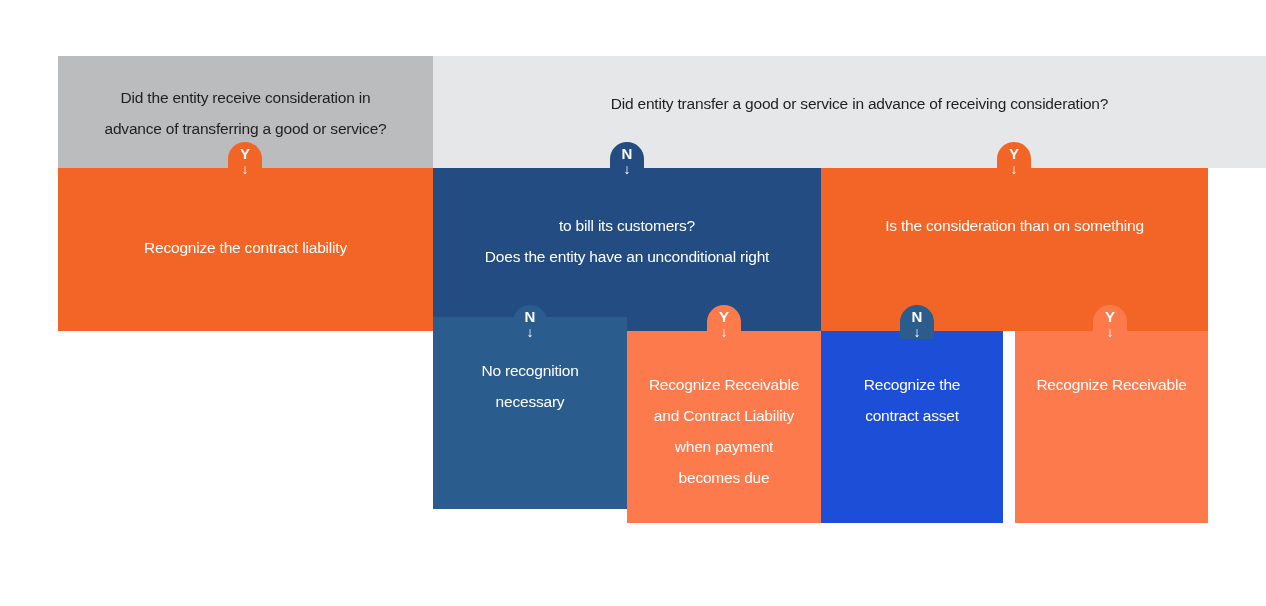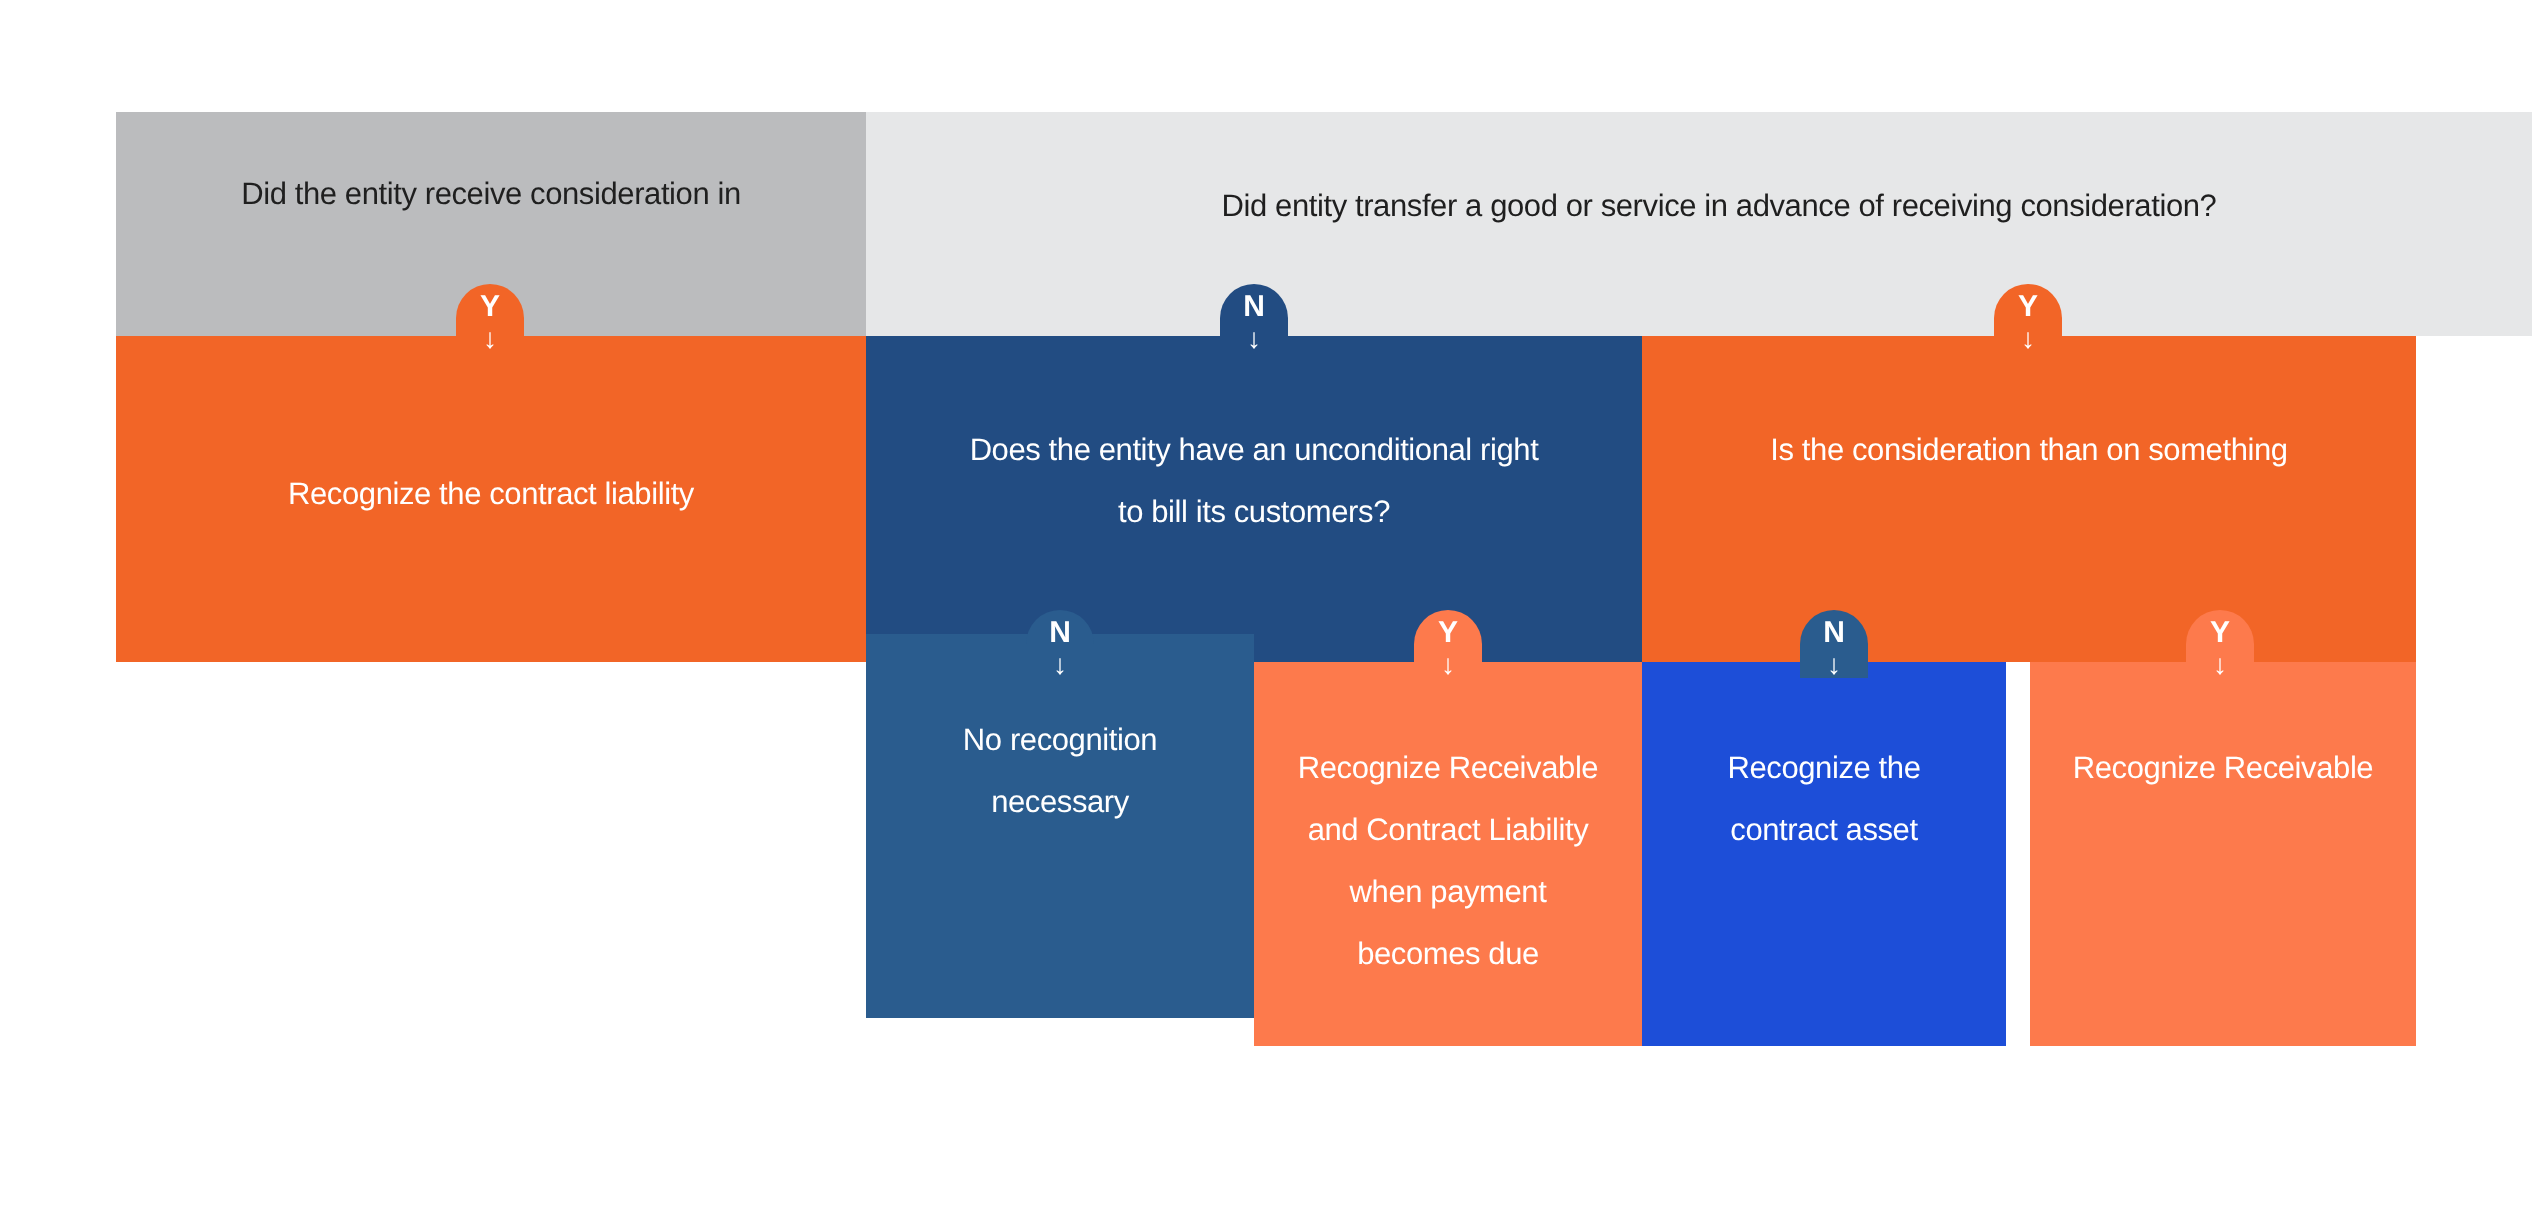--- a/index.html
+++ b/index.html
@@ -14,37 +14,38 @@
            transform: translateX(-50%); display: flex; flex-direction: column; align-items: center;
            color: #fff; font-weight: bold; font-size: 15px; line-height: 16px; padding-top: 4px;
            box-sizing: border-box; z-index: 2; }
   .badge .arrow { font-weight: normal; font-size: 14px; line-height: 12px; margin-top: 1px; }
 </style>
 </head>
 <body>
 
 <div class="box" style="left:58px; top:56px; width:375px; height:112px; background:#bbbcbe; padding-top:26px;">
   <div class="txt dark">Did the entity receive consideration in</div>
+  <div class="txt dark">advance of transferring a good or service?</div>
 </div>
 
 <div class="box" style="left:433px; top:56px; width:853px; height:112px; background:#e6e7e8; padding-top:32px;">
   <div class="txt dark">Did entity transfer a good  or service in advance of receiving consideration?</div>
 </div>
 
 <div class="box" style="left:58px; top:168px; width:375px; height:163px; background:#f26527; padding-top:64px;">
   <div class="txt light">Recognize the contract liability</div>
 </div>
 <div class="badge" style="left:245px; top:142px; background:#f26527;">
   <span>Y</span>
   <span class="arrow">↓</span>
 </div>
 
 <div class="box" style="left:433px; top:168px; width:388px; height:163px; background:#224c82; padding-top:42px;">
+  <div class="txt light">to bill its customers?</div>
   <div class="txt light">Does the entity have an unconditional right</div>
-  <div class="txt light">to bill its customers?</div>
 </div>
 <div class="badge" style="left:627px; top:142px; background:#224c82;">
   <span>N</span>
   <span class="arrow">↓</span>
 </div>
 
 <div class="box" style="left:821px; top:168px; width:387px; height:163px; background:#f26527; padding-top:42px;">
   <div class="txt light">Is the consideration than on something</div>
 </div>
 <div class="badge" style="left:1014px; top:142px; background:#f26527;">

